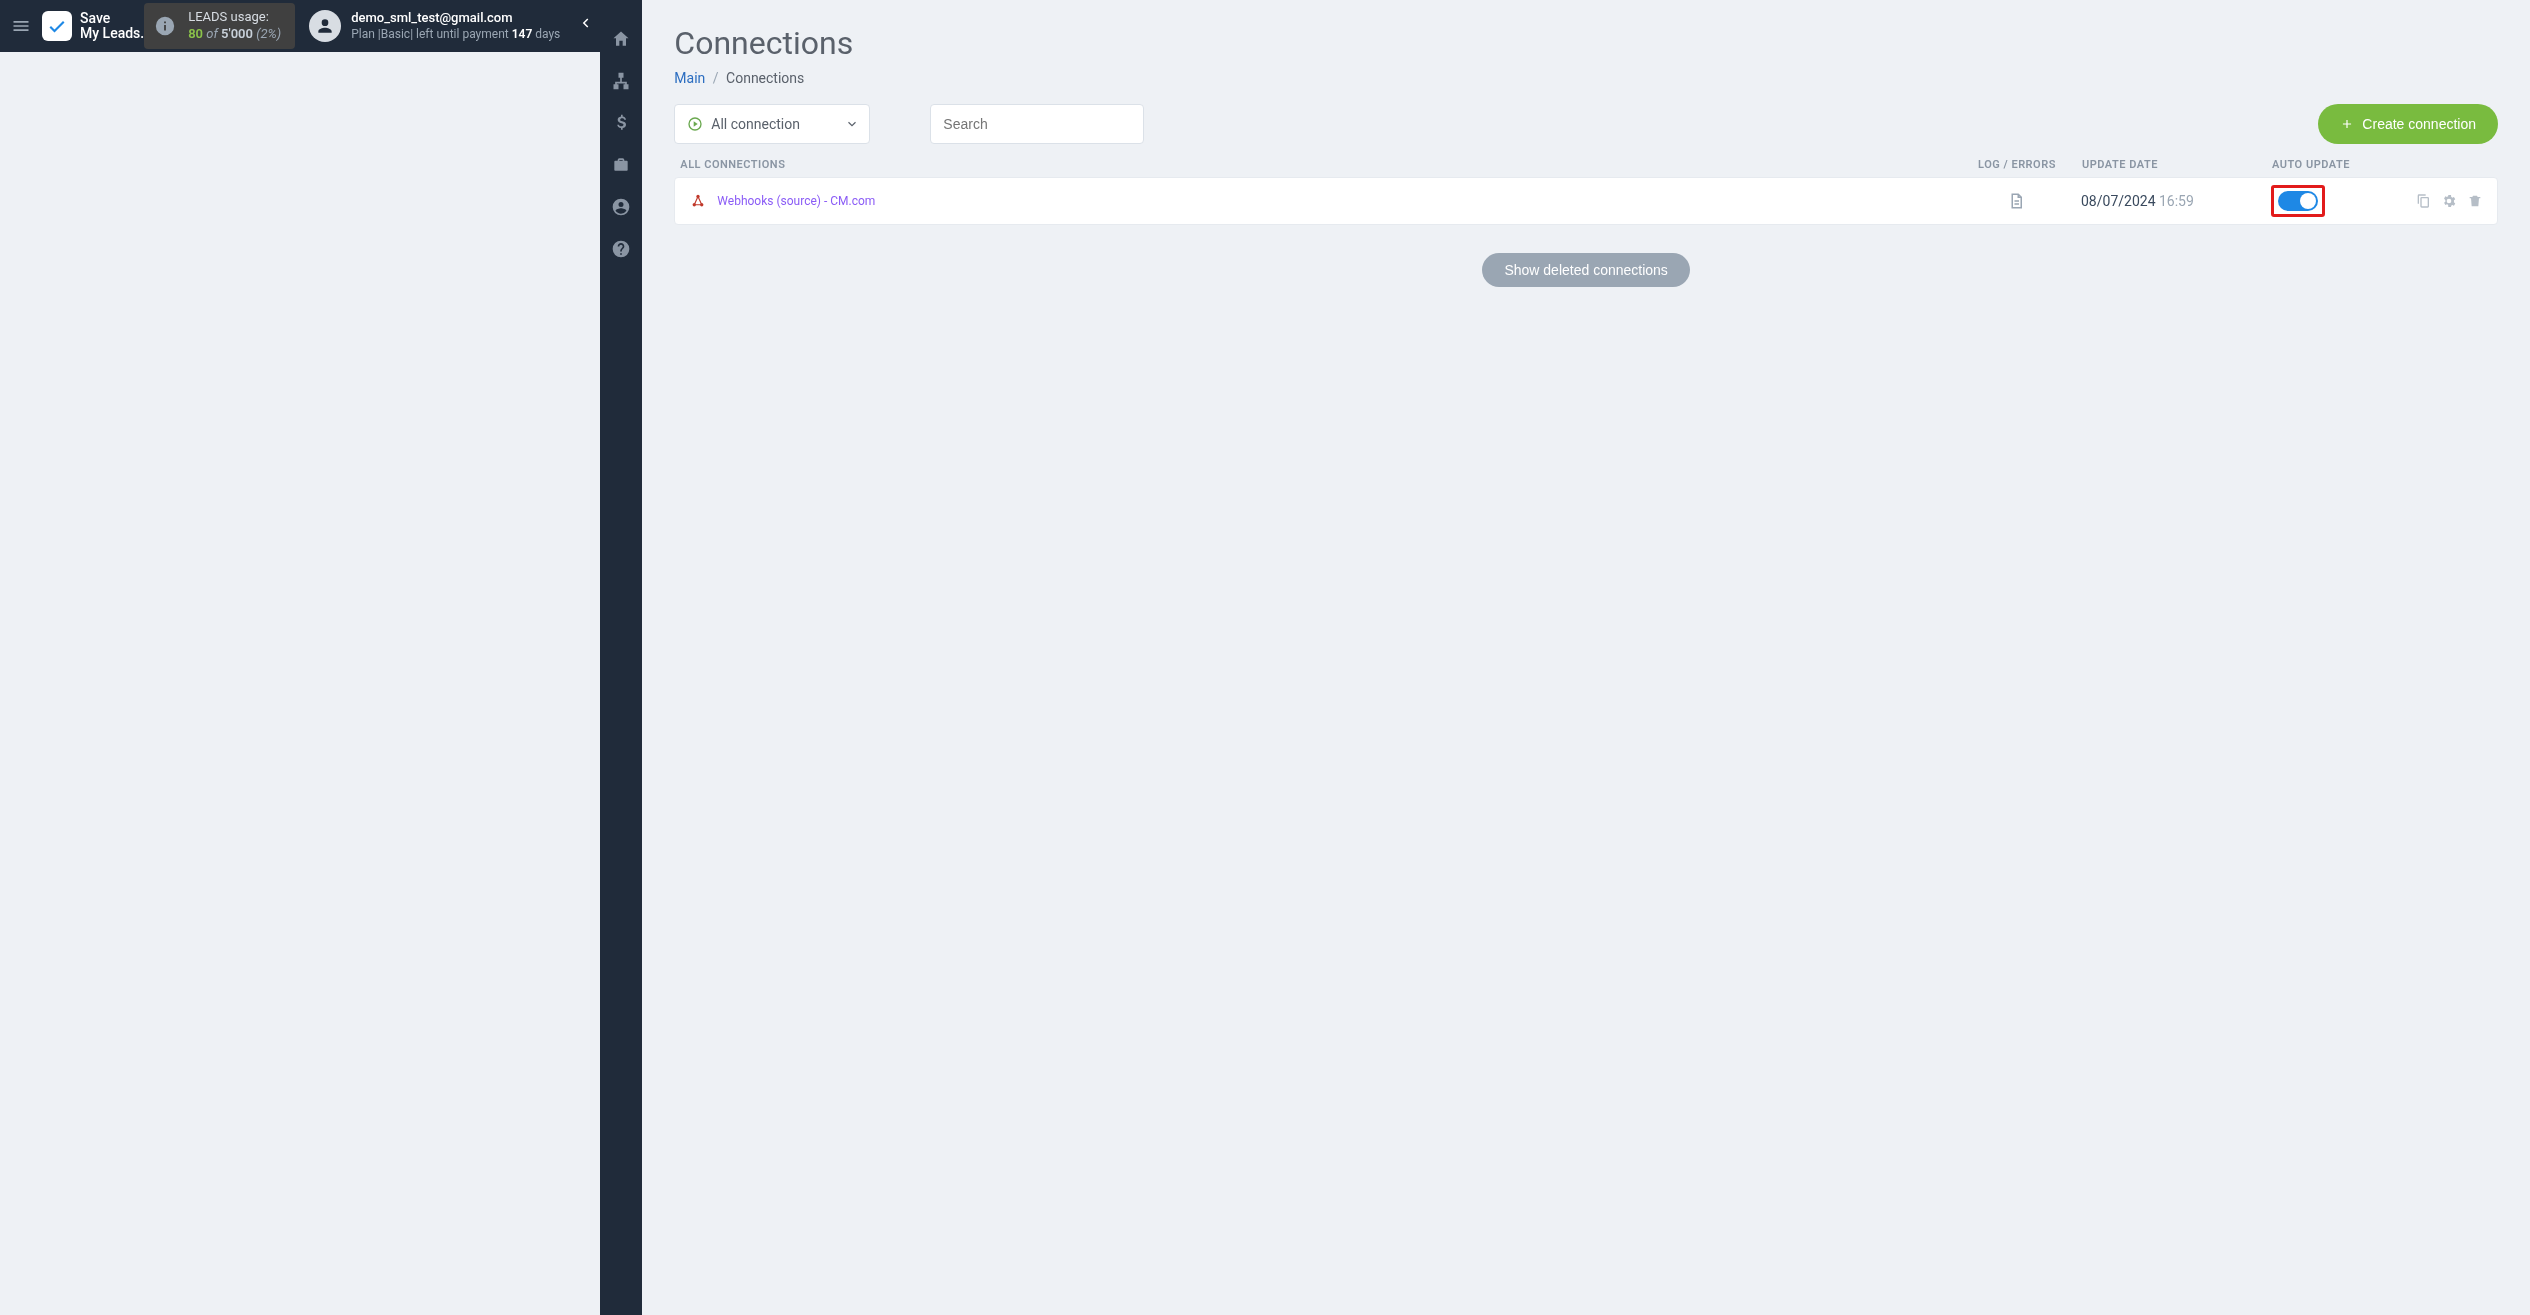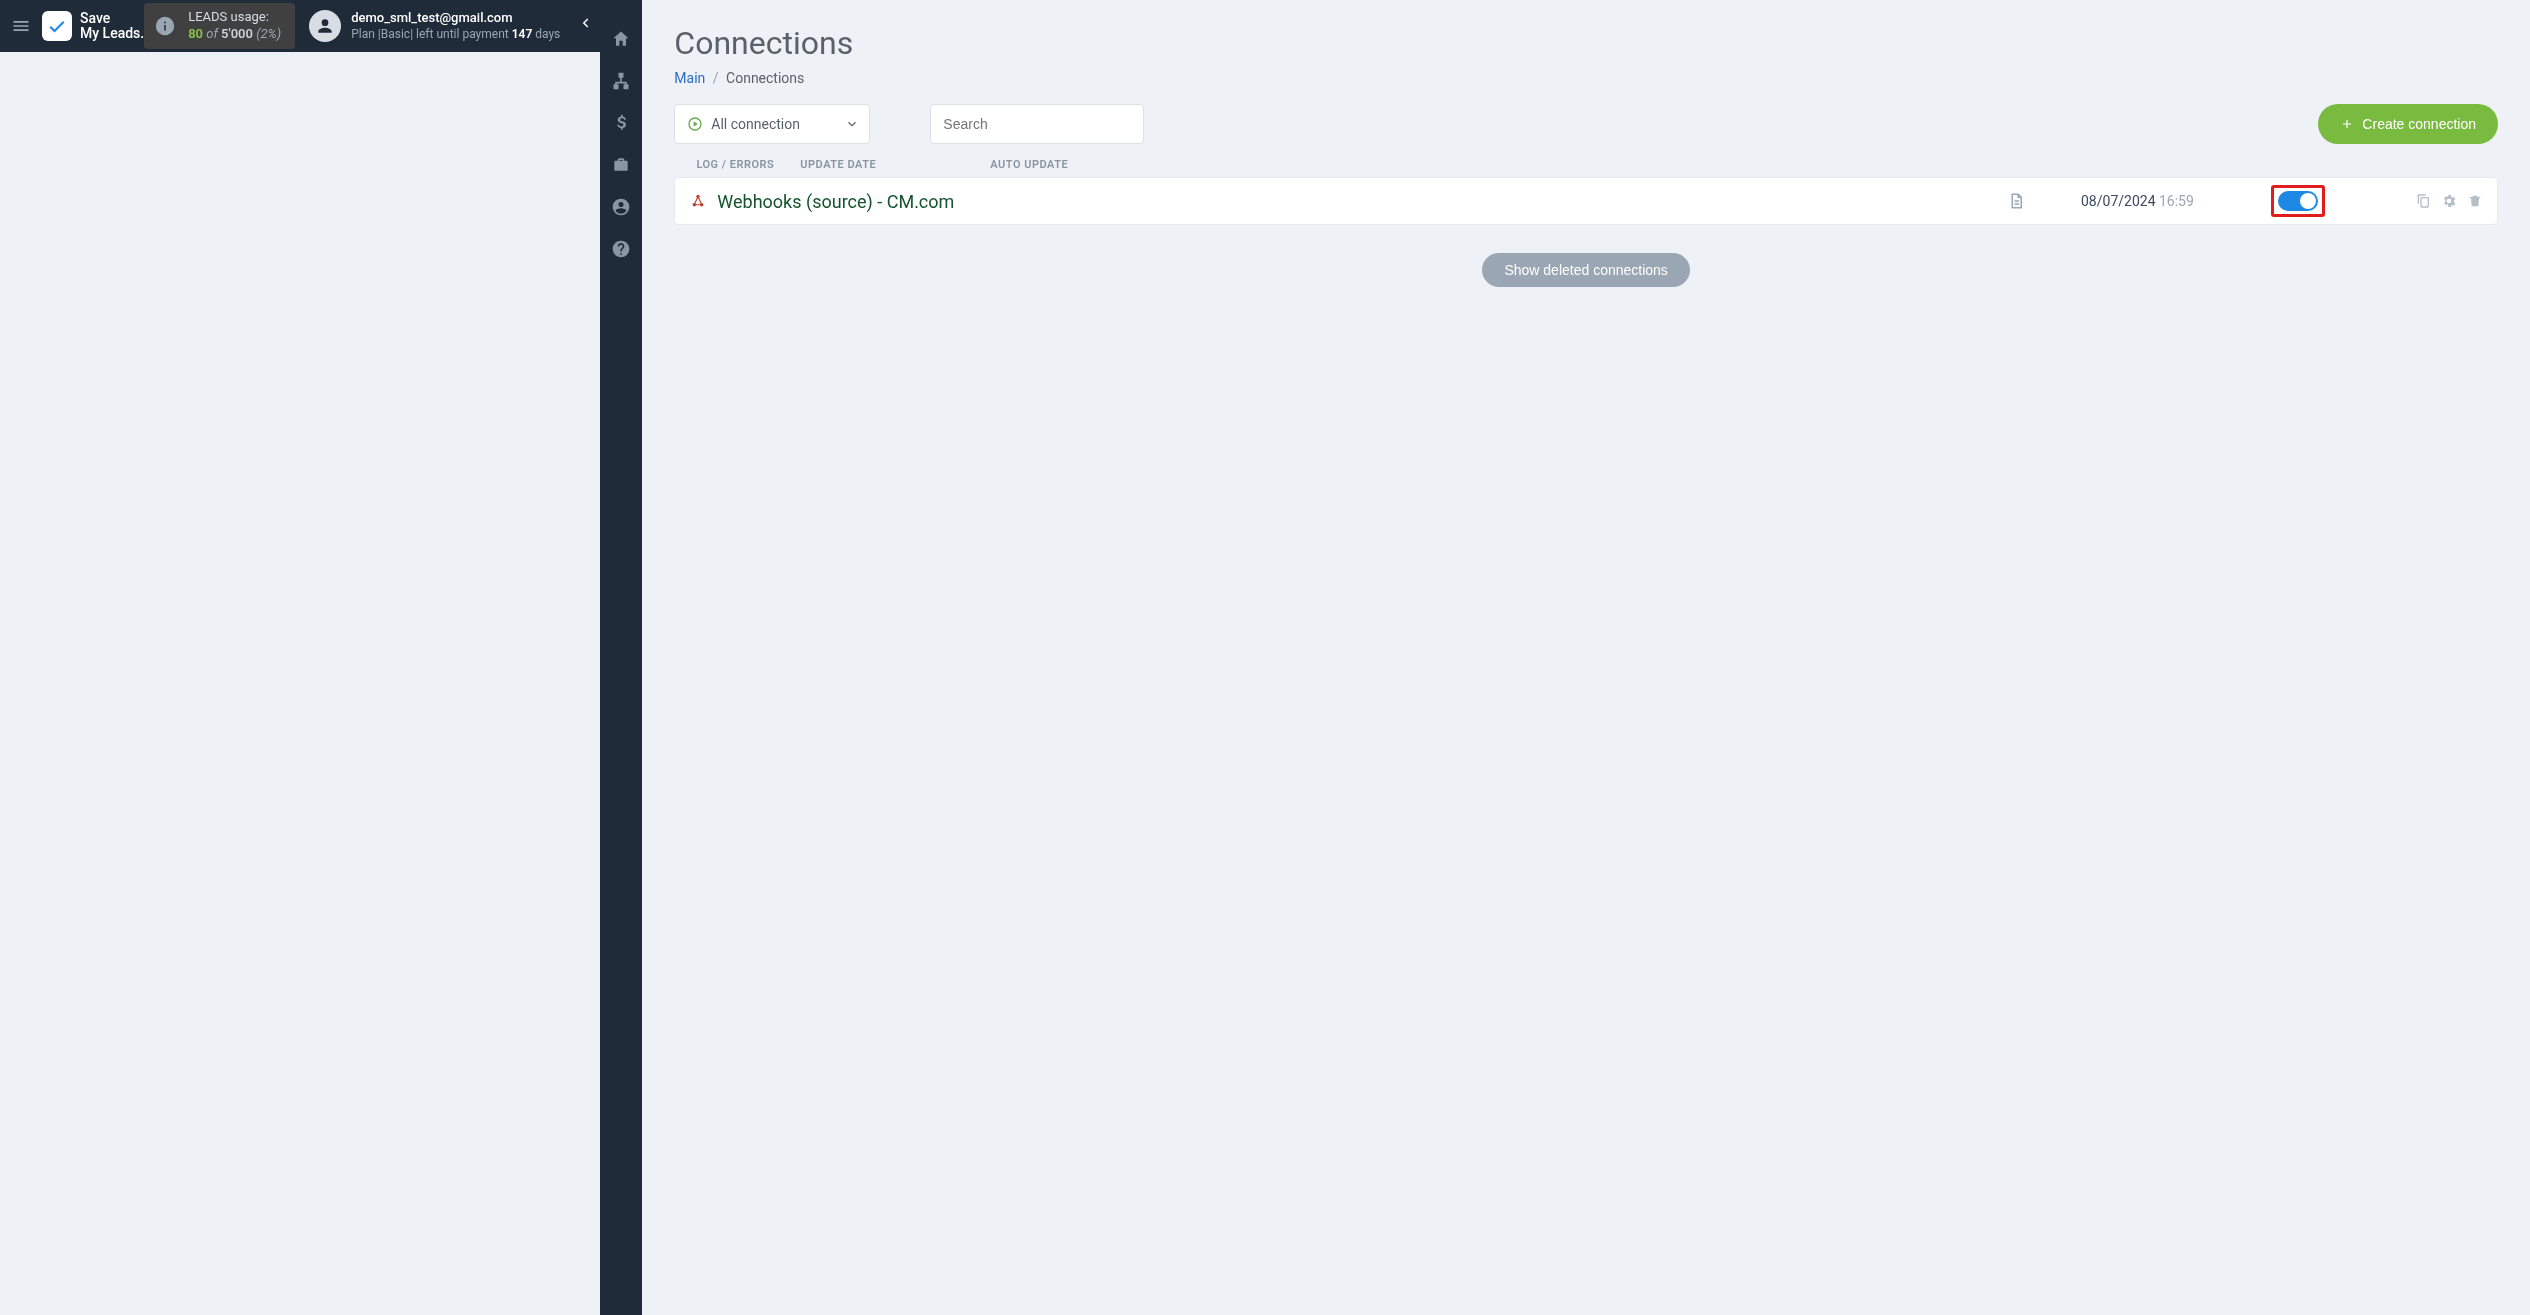--- a/index.html
+++ b/index.html
@@ -90,21 +90,21 @@
   .col-name{ flex:1; }
   .col-log{ width:110px; text-align:center;}
   .col-date{ width:200px; padding-left:10px;}
   .col-auto{ width:120px; }
   .col-actions{ width:100px;}
   .conn-row {
     background:#fff; border:1px solid #e6eaef; border-radius:4px;
     height:48px; display:flex; align-items:center; padding:0 6px;
   }
   .conn-name { flex:1; display:flex; align-items:center; gap:10px; padding-left:8px;}
-  .conn-name a{ color:#14532d; text-decoration:none; font-size:18px;}
+  .conn-name a{ color:#8b5cf6; text-decoration:none; font-size:12px;}
   .wh-icon{ width:18px; height:18px; }
   .conn-log{ width:110px; display:flex; justify-content:center; color:#9aa6b3;}
   .conn-date{ width:200px; padding-left:10px; color:#3a4a5e; font-size:14px;}
   .conn-date .time{ color:#9aa6b3;}
   .conn-auto{ width:120px; display:flex; align-items:center;}
   .toggle-highlight{
     border:3px solid #e21b1b; padding:3px 4px; border-radius:3px;
     display:inline-flex;
   }
   .toggle {
@@ -254,20 +254,21 @@
         <div class="filter-spacer"></div>
         <button class="btn-create">
           <svg width="14" height="14" viewBox="0 0 24 24" fill="currentColor">
               <path d="M11 5h2v6h6v2h-6v6h-2v-6H5v-2h6z"></path>
             </svg>
           <span>Create connection</span>
         </button>
       </div>
 
       <div class="table-head">
+        <div class="col-name">ALL CONNECTIONS</div>
         <div class="col-log">LOG / ERRORS</div>
         <div class="col-date">UPDATE DATE</div>
         <div class="col-auto">AUTO UPDATE</div>
         <div class="col-actions"></div>
       </div>
 
       <div class="conn-row">
         <div class="conn-name">
           <span>
             <svg class="wh-icon" viewBox="0 0 24 24">

